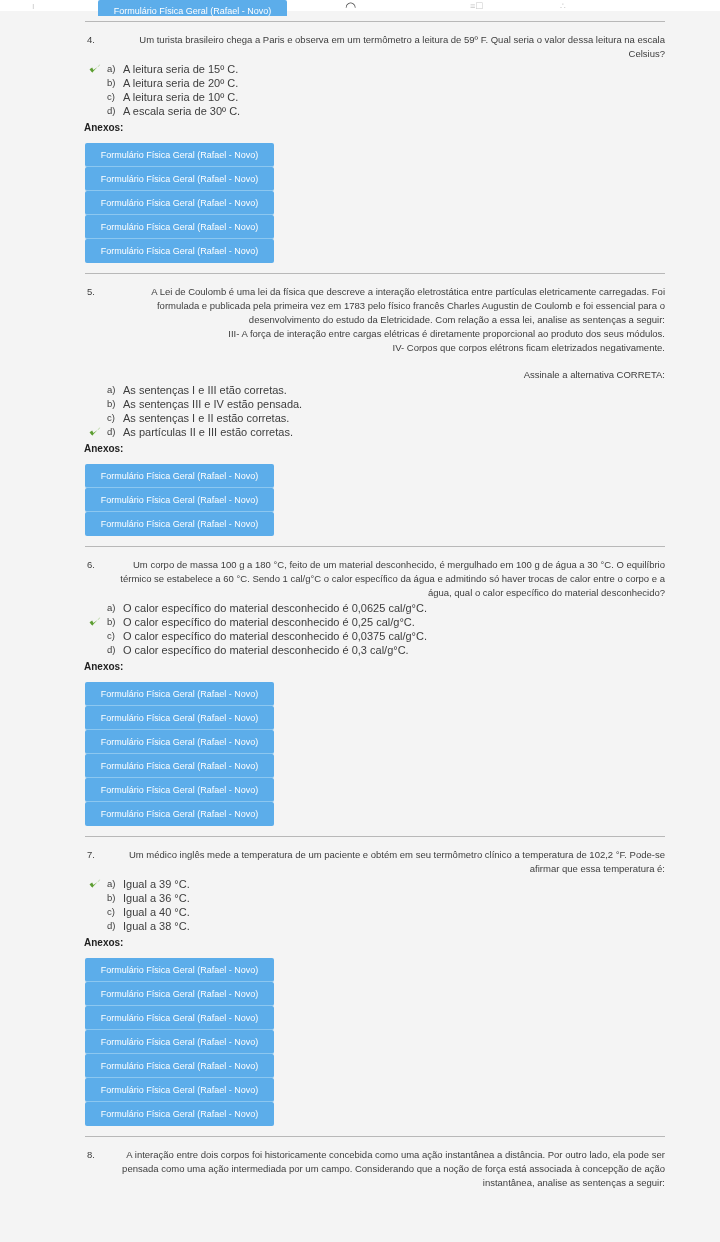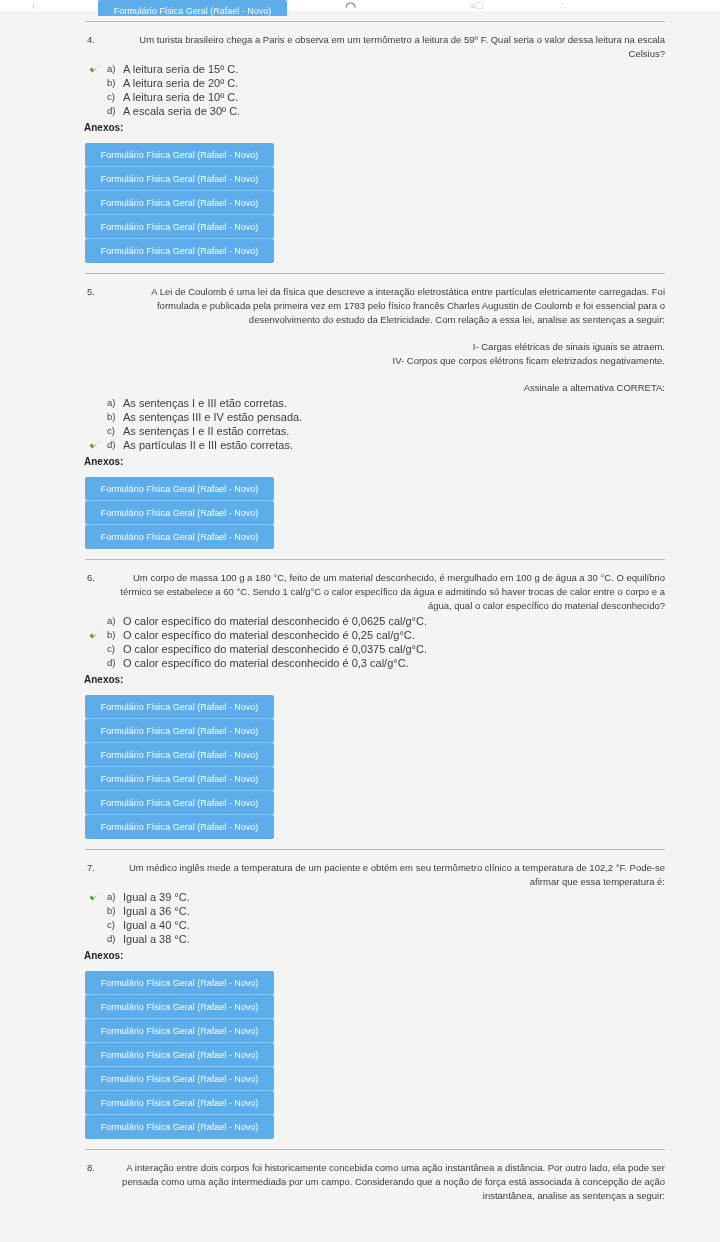--- a/index.html
+++ b/index.html
@@ -222,21 +222,21 @@
           <button class="attachment-btn">Formulário Física Geral (Rafael - Novo)</button>
           <button class="attachment-btn">Formulário Física Geral (Rafael - Novo)</button>
         </div>
       </div>
       <hr class="divider">
       <div class="question-block">
         <div class="q-row">
           <div class="q-num">5.</div>
           <div class="q-stem">
             <p>A Lei de Coulomb é uma lei da física que descreve a interação eletrostática entre partículas eletricamente carregadas. Foi formulada e publicada pela primeira vez em 1783 pelo físico francês Charles Augustin de Coulomb e foi essencial para o desenvolvimento do estudo da Eletricidade. Com relação a essa lei, analise as sentenças a seguir:</p>
-            <p class="spacer-before">I- Cargas elétricas de sinais iguais se atraem.</p>
+            <p>III- A força de interação entre cargas elétricas é diretamente proporcional ao produto dos seus módulos.</p>
             <p>IV- Corpos que corpos elétrons ficam eletrizados negativamente.</p>
             <p class="spacer-before">Assinale a alternativa CORRETA:</p>
           </div>
         </div>
         <div class="options">
           <div class="option">
             <div class="opt-mark"></div>
             <div class="opt-letter">a)</div>
             <div class="opt-text">As sentenças I e III etão corretas.</div>
           </div>

